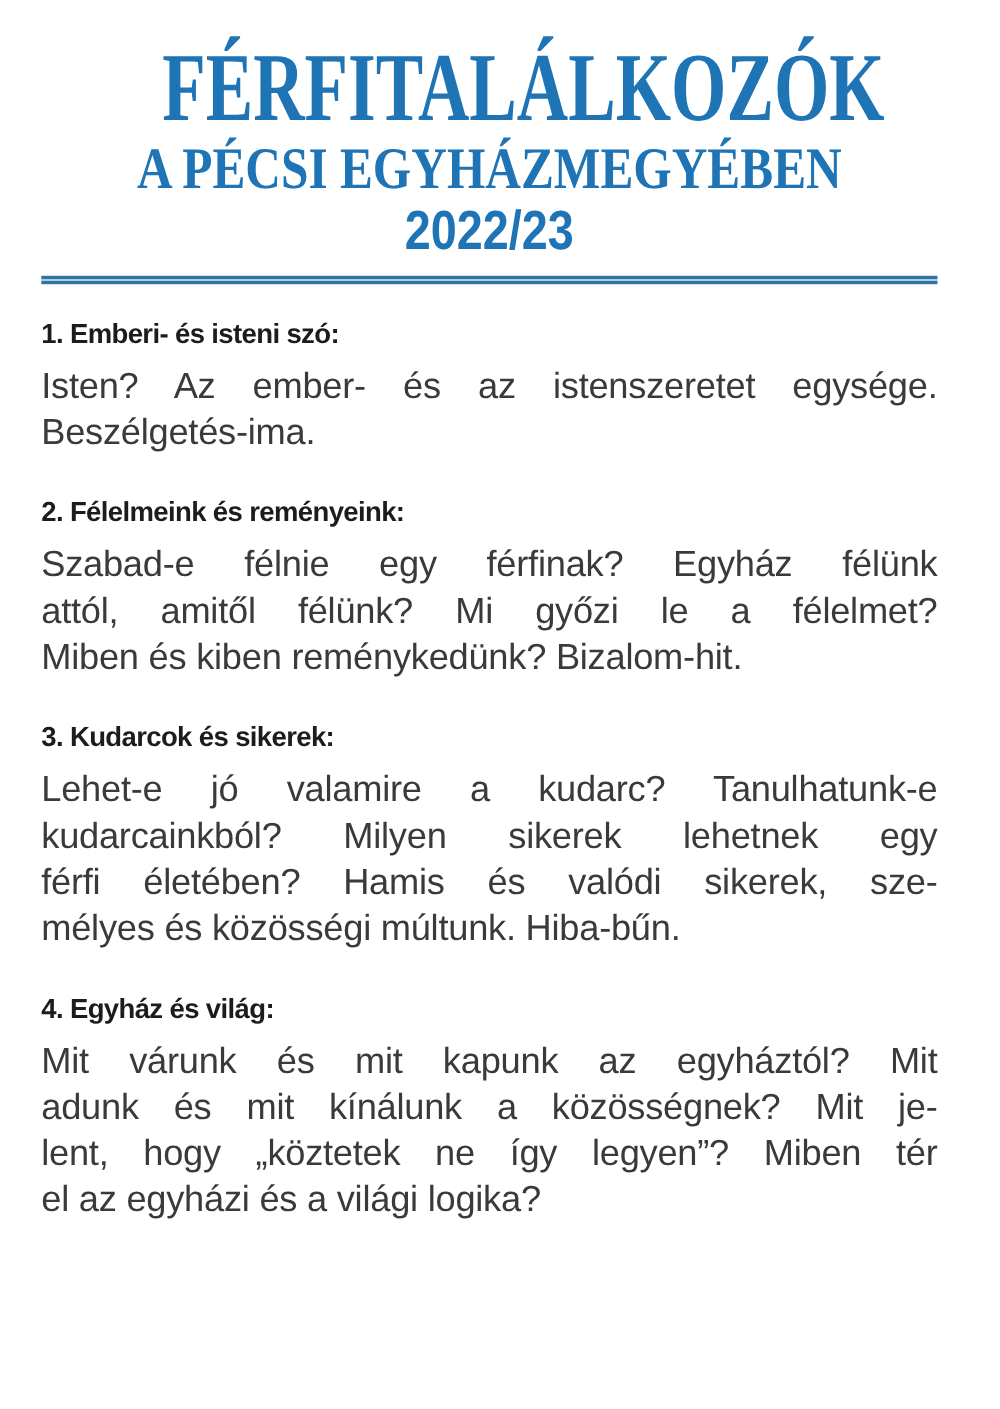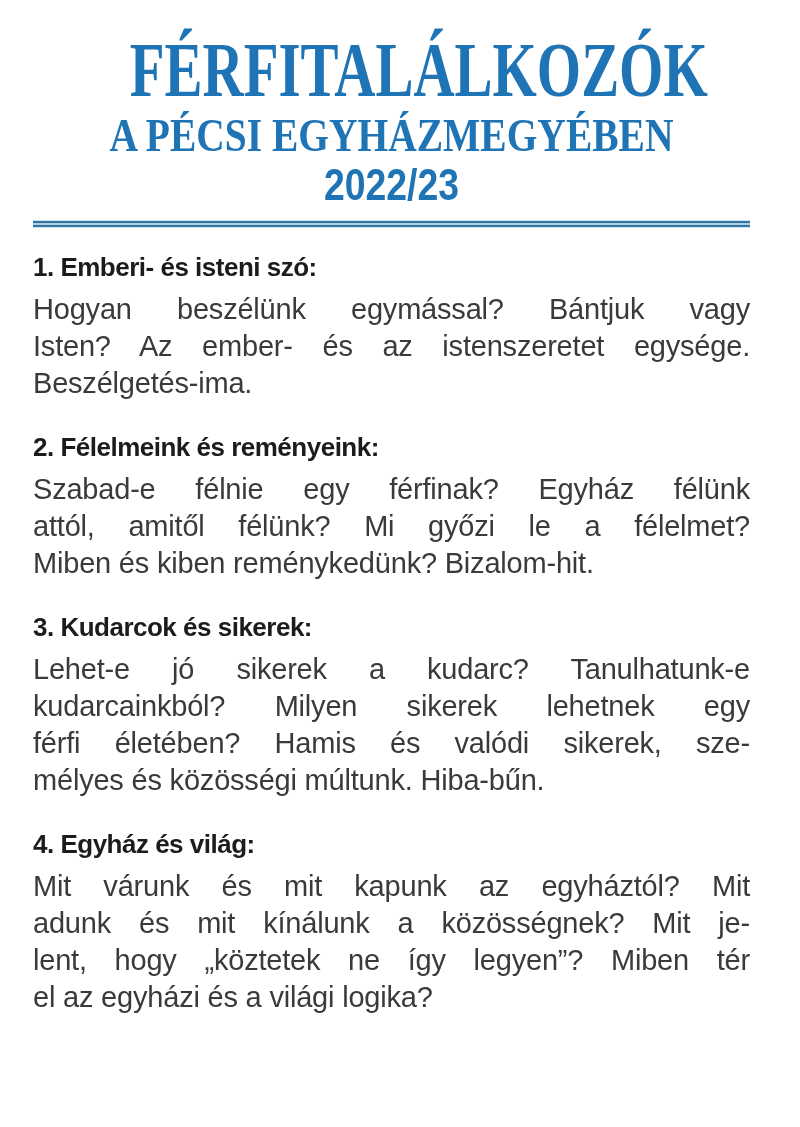--- a/index.html
+++ b/index.html
@@ -52,21 +52,21 @@
       var(--rule-dark, #34749e) 1px, var(--rule-dark, #34749e) 3px,
       var(--rule-mid, #a9cde5) 3px, var(--rule-mid, #a9cde5) 5px,
       var(--rule-dark, #34749e) 5px, var(--rule-dark, #34749e) 7px,
       var(--rule-light, #cfe3f1) 7px, var(--rule-light, #cfe3f1) 8px
     );
   }
   .content { margin-top: 20px; }
   .section { margin-bottom: 26px; }
   .heading {
     margin: 0 0 5px 0;
-    font-size: 26px;
+    font-size: 22px;
     line-height: 38px;
     font-weight: 700;
     letter-spacing: -0.5px;
     color: var(--heading-color, #1c1c1c);
   }
   .line {
     font-size: 29px;
     line-height: 37px;
     letter-spacing: -0.2px;
     color: var(--body-color, #3a3a3a);
@@ -86,39 +86,38 @@
     <div class="season">2022/23</div>
   </header>
 
   <div class="divider"></div>
 
   <main class="content">
 
     <section class="section">
       <h2 class="heading">1. Emberi- és isteni szó:</h2>
       <div>
-        <div class="line">Hogyan beszélünk egymással? Bántjuk vagy</div>
         <div class="line">Isten? Az ember- és az istenszeretet egysége.</div>
         <div class="line last">Beszélgetés-ima.</div>
       </div>
     </section>
 
     <section class="section">
       <h2 class="heading">2. Félelmeink és reményeink:</h2>
       <div>
         <div class="line">Szabad-e félnie egy férfinak? Egyház félünk</div>
         <div class="line">attól, amitől félünk? Mi győzi le a félelmet?</div>
         <div class="line last">Miben és kiben reménykedünk? Bizalom-hit.</div>
       </div>
     </section>
 
     <section class="section">
       <h2 class="heading">3. Kudarcok és sikerek:</h2>
       <div>
-        <div class="line">Lehet-e jó sikerek a kudarc? Tanulhatunk-e</div>
+        <div class="line">Lehet-e jó valamire a kudarc? Tanulhatunk-e</div>
         <div class="line">kudarcainkból? Milyen sikerek lehetnek egy</div>
         <div class="line">férfi életében? Hamis és valódi sikerek, sze-</div>
         <div class="line last">mélyes és közösségi múltunk. Hiba-bűn.</div>
       </div>
     </section>
 
     <section class="section">
       <h2 class="heading">4. Egyház és világ:</h2>
       <div>
         <div class="line">Mit várunk és mit kapunk az egyháztól? Mit</div>

